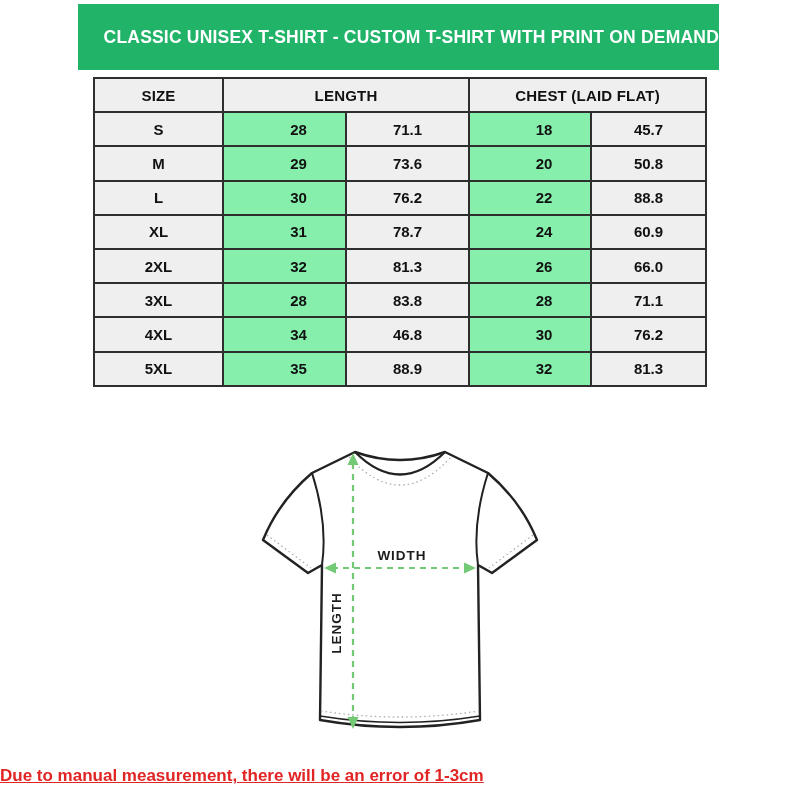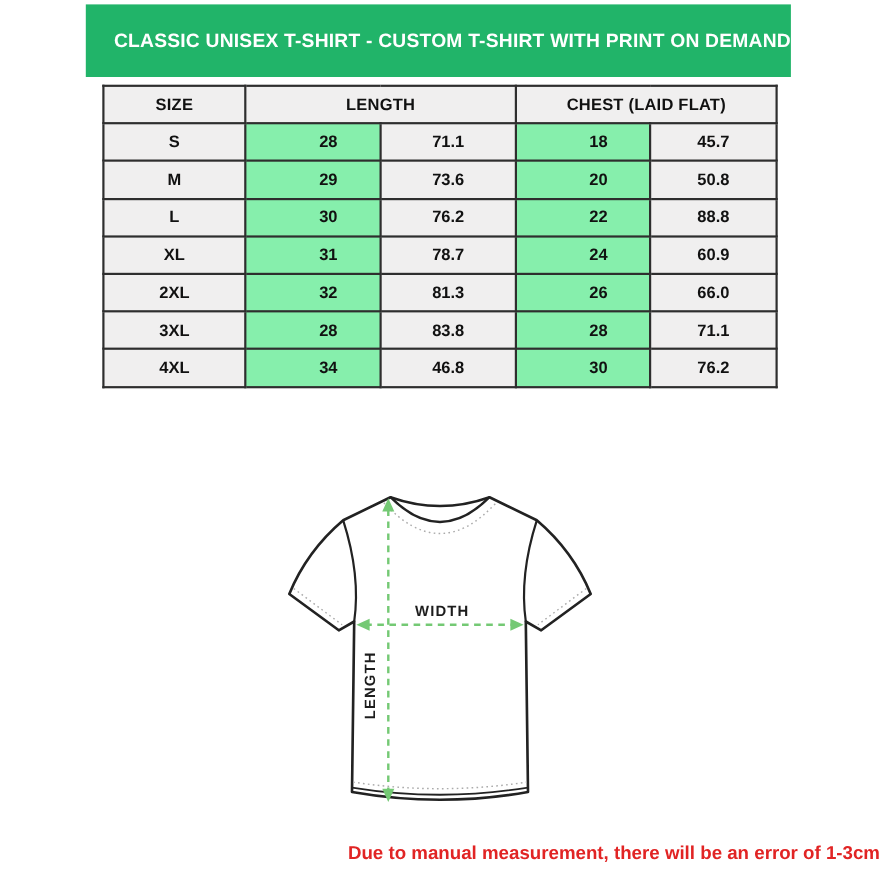--- a/index.html
+++ b/index.html
@@ -41,22 +41,22 @@
   .shirt-line{fill:none;stroke:#222222;}
   .stitch{fill:none;stroke:#ababab;stroke-width:1.3;stroke-dasharray:1.5 3;}
   .measure{fill:none;stroke:var(--arrow-green);stroke-width:2.2;stroke-dasharray:6 5;}
   .measure-head{fill:var(--arrow-green);stroke:none;}
   .diagram-label{
     font-family:"Liberation Sans", sans-serif;font-size:13.5px;font-weight:700;
     letter-spacing:1px;fill:var(--ink);
   }
   .note{
     position:absolute;left:0;top:766px;width:800px;
-    text-align:right;color:var(--note-red);
-    font-weight:700;font-size:17px;
+    text-align:left;color:var(--note-red);
+    font-weight:700;font-size:17px;text-decoration:underline;
   }
 </style>
 </head>
 <body>
 
 <div class="page">
 
   <header class="banner">
     <span>CLASSIC UNISEX T-SHIRT - CUSTOM T-SHIRT WITH PRINT ON DEMAND</span>
   </header>
@@ -119,20 +119,27 @@
         <td class="in">28</td>
         <td class="cm">71.1</td>
       </tr>
       <tr>
         <th>4XL</th>
         <td class="in">34</td>
         <td class="cm">46.8</td>
         <td class="in">30</td>
         <td class="cm">76.2</td>
       </tr>
+      <tr>
+        <th>5XL</th>
+        <td class="in">35</td>
+        <td class="cm">88.9</td>
+        <td class="in">32</td>
+        <td class="cm">81.3</td>
+      </tr>
     </tbody>
   </table>
 
   <div class="diagram">
     <svg viewBox="0 0 300 310" xmlns="http://www.w3.org/2000/svg">
 
       <g>
         <path class="shirt-line" style="fill:#ffffff;stroke-width:2.4;stroke-linejoin:round" d="M105,15 Q150,31 195,15 L238,36 Q271,64 287,103 L242,136 L228,128 L230,283 Q150,297 70,283 L72,128 L58,136 L13,103 Q29,64 62,36 Z"></path>
         <path class="shirt-line" style="stroke-width:2.2" d="M105,15 Q150,60 195,15"></path>
         <path class="stitch" d="M99,20 Q150,76 201,20"></path>

